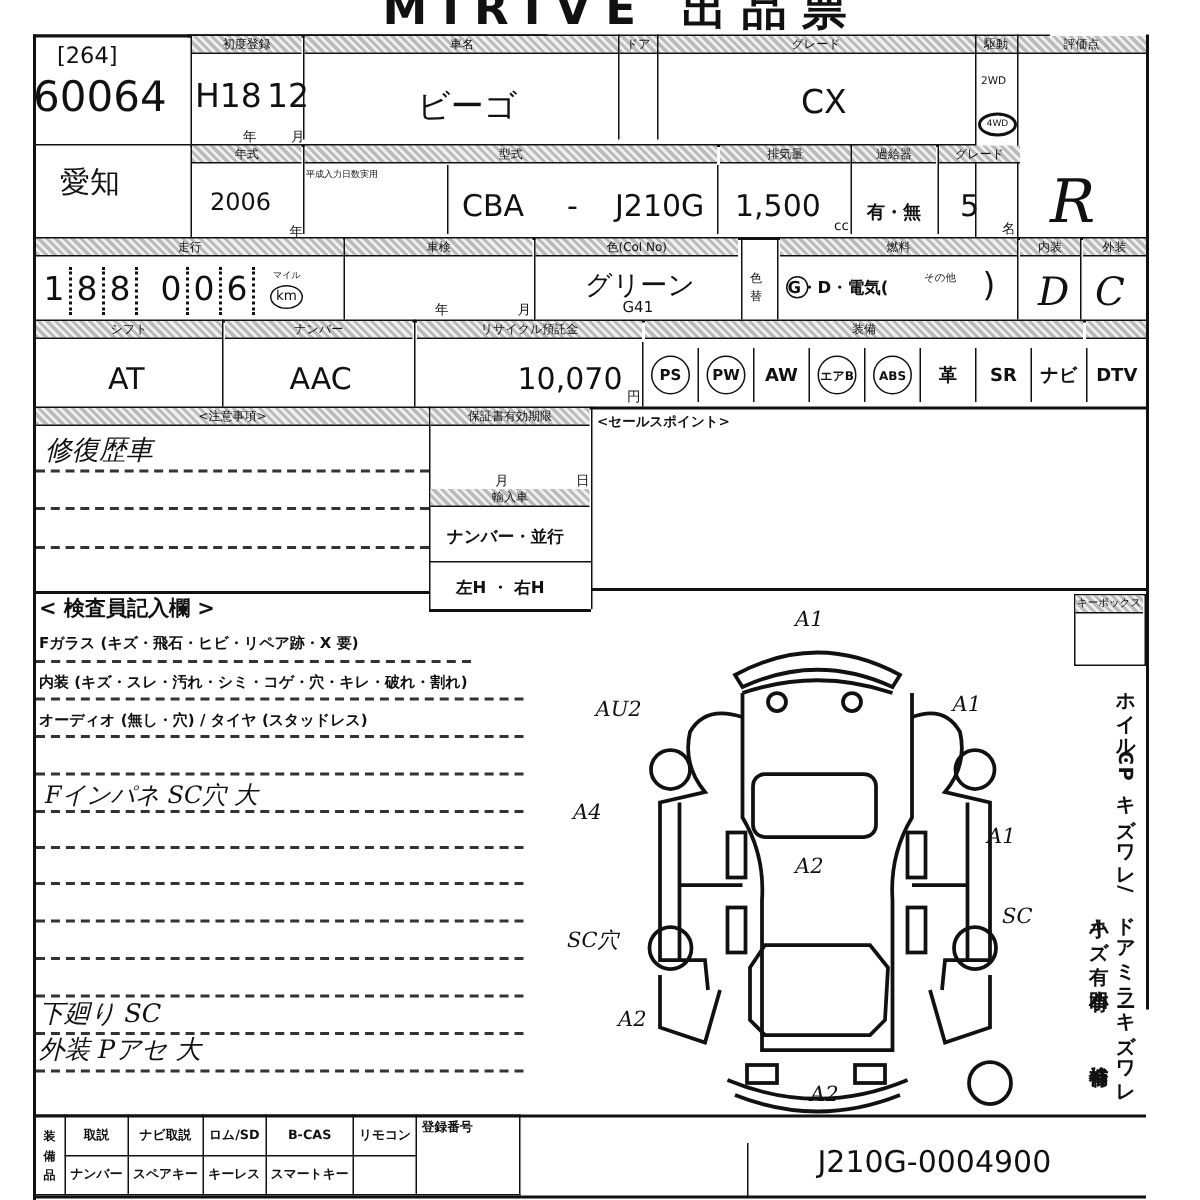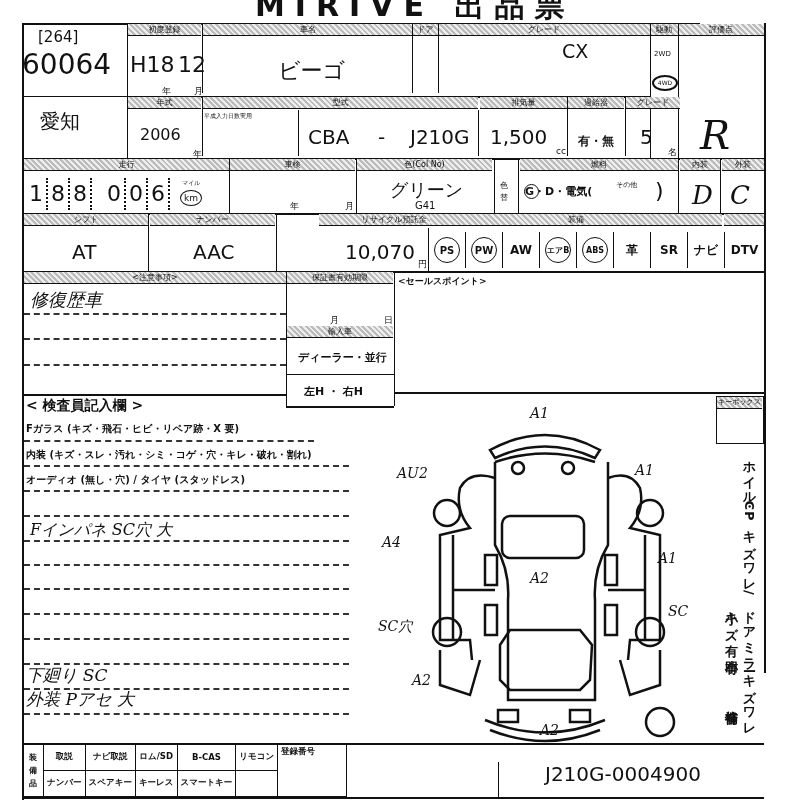--- a/index.html
+++ b/index.html
@@ -41,21 +41,21 @@
 <div class="abs" style="left:22px;top:48px;font-size:28px;">60064</div>
 <div class="vl" style="left:127px;top:23px;height:135px;"></div>
 <div class="abs" style="left:130px;top:52px;font-size:22px;">H18</div>
 <div class="abs" style="left:178px;top:52px;font-size:22px;">12</div>
 <div class="abs sm" style="left:162px;top:85px;">年</div>
 <div class="abs sm" style="left:194px;top:85px;">月</div>
 <div class="vl" style="left:202px;top:23px;height:70px;"></div>
 <div class="abs" style="left:278px;top:56px;font-size:22px;">ビーゴ</div>
 <div class="vl" style="left:412px;top:23px;height:70px;"></div>
 <div class="vl" style="left:438px;top:23px;height:70px;"></div>
-<div class="abs" style="left:534px;top:40px;font-size:19px;margin-left:28px;">CX</div>
+<div class="abs" style="left:534px;top:56px;font-size:22px;">CX</div>
 <div class="vl" style="left:650px;top:23px;height:135px;"></div>
 <div class="abs sm" style="left:654px;top:50px;font-size:7px;">2WD</div>
 <div class="abs" style="left:652px;top:75px;width:22px;height:12px;border:2px solid #111;border-radius:50%;font-size:6px;text-align:center;line-height:12px;"><span>4WD</span></div>
 <div class="vl" style="left:678px;top:23px;height:135px;"></div>
 <div class="abs hand" style="left:700px;top:112px;font-size:40px;">R</div>
 <div class="vl" style="left:764px;top:23px;height:650px;border-left-width:2px;"></div>
 
 <div class="hl" style="left:22px;top:96px;width:105px;"></div>
 <div class="hl" style="left:127px;top:96px;width:523px;border-top-width:2px;"></div>
 <div class="hd" style="left:128px;top:97px;width:73px;">年式</div>
@@ -111,21 +111,21 @@
 <div class="abs" style="left:616px;top:180px;font-size:7px;">その他</div>
 <div class="abs" style="left:655px;top:178px;font-size:22px;">)</div>
 <div class="vl" style="left:678px;top:158px;height:55px;"></div>
 <div class="abs hand" style="left:692px;top:180px;font-size:26px;">D</div>
 <div class="vl" style="left:720px;top:158px;height:55px;"></div>
 <div class="abs hand" style="left:730px;top:180px;font-size:26px;">C</div>
 
 <div class="hl" style="left:22px;top:213px;width:742px;border-top-width:2px;"></div>
 <div class="hd" style="left:24px;top:214px;width:124px;">シフト</div>
 <div class="hd" style="left:150px;top:214px;width:125px;">ナンバー</div>
-<div class="hd" style="left:278px;top:214px;width:150px;margin-left:41px;">リサイクル預託金</div>
+<div class="hd" style="left:278px;top:214px;width:150px;">リサイクル預託金</div>
 <div class="hd" style="left:430px;top:214px;width:292px;">装備</div>
 <div class="hd" style="left:724px;top:214px;width:40px;"></div>
 <div class="abs mid" style="left:72px;top:240px;">AT</div>
 <div class="vl" style="left:148px;top:213px;height:58px;"></div>
 <div class="abs mid" style="left:193px;top:240px;">AAC</div>
 <div class="vl" style="left:276px;top:213px;height:58px;"></div>
 <div class="abs mid" style="left:345px;top:240px;">10,070</div>
 <div class="abs sm" style="left:418px;top:258px;">円</div>
 <div class="vl" style="left:428px;top:228px;height:43px;"></div>
 
@@ -163,21 +163,21 @@
 <div class="abs hand" style="left:30px;top:288px;font-size:18px;">修復歴車</div>
 <div class="dl" style="left:24px;top:313px;width:262px;"></div>
 <div class="dl" style="left:24px;top:338px;width:262px;"></div>
 <div class="dl" style="left:24px;top:364px;width:262px;"></div>
 
 <div class="vl" style="left:286px;top:271px;height:135px;"></div>
 <div class="hd" style="left:287px;top:272px;width:106px;">保証書有効期限</div>
 <div class="abs sm" style="left:330px;top:314px;">月</div>
 <div class="abs sm" style="left:384px;top:314px;">日</div>
 <div class="hd" style="left:287px;top:326px;width:106px;">輸入車</div>
-<div class="abs" style="left:298px;top:350px;font-size:11px;font-weight:bold;">ディーラー・並行</div>
+<div class="abs" style="left:298px;top:350px;font-size:11px;font-weight:bold;">ナンバー・並行</div>
 <div class="hl" style="left:286px;top:374px;width:108px;"></div>
 <div class="abs" style="left:304px;top:384px;font-size:11px;font-weight:bold;">左H ・ 右H</div>
 <div class="hl" style="left:286px;top:406px;width:108px;border-top-width:2px;"></div>
 <div class="vl" style="left:394px;top:271px;height:135px;"></div>
 <div class="abs" style="left:398px;top:275px;font-size:9px;font-weight:bold;">&lt;セールスポイント&gt;</div>
 <div class="hl" style="left:394px;top:392px;width:370px;border-top-width:2px;"></div>
 
 <div class="hl" style="left:22px;top:394px;width:264px;border-top-width:2px;"></div>
 <div class="abs" style="left:26px;top:397px;font-size:14px;font-weight:bold;">&lt; 検査員記入欄 &gt;</div>
 <div class="abs" style="left:26px;top:422px;font-size:10px;font-weight:bold;">Fガラス (キズ・飛石・ヒビ・リペア跡・X 要)</div>

